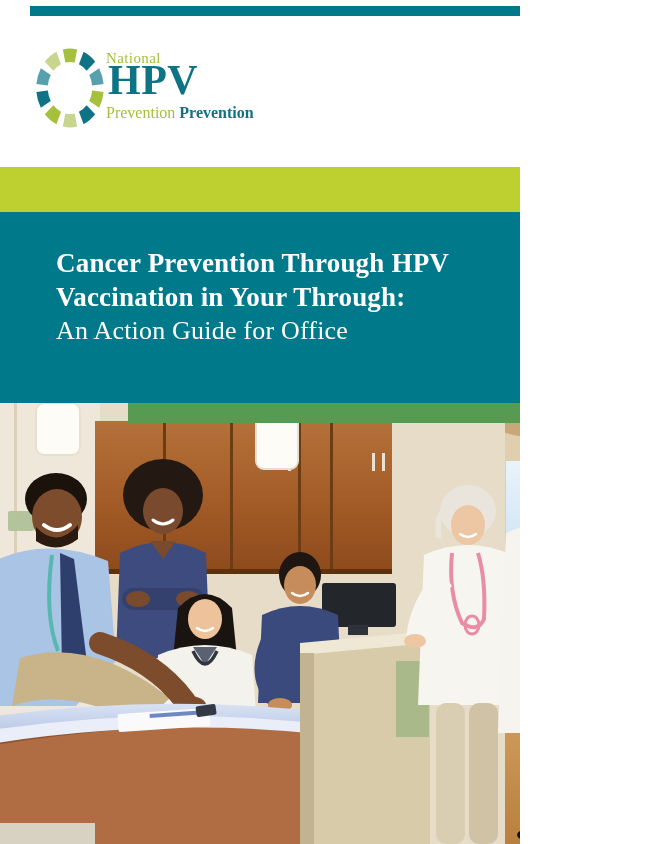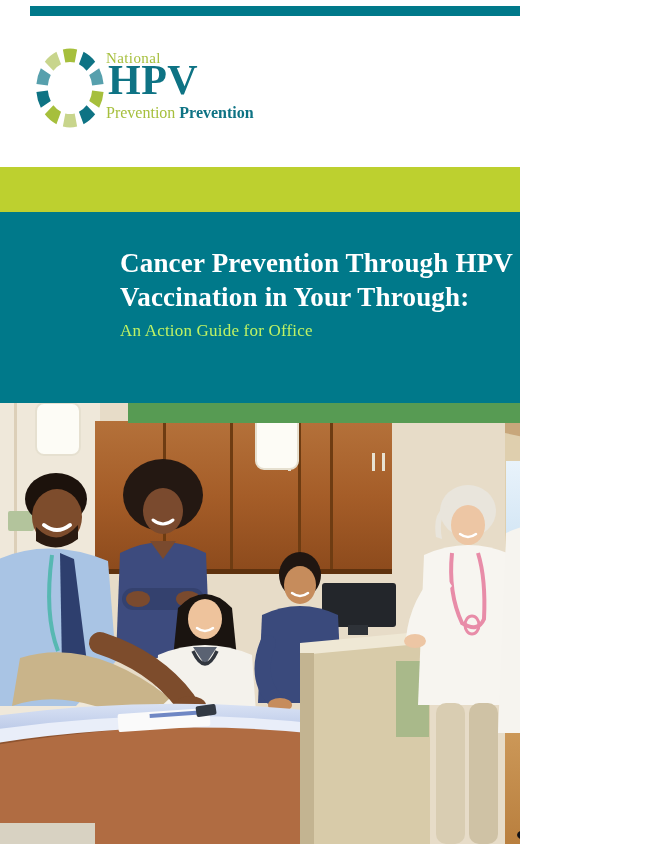--- a/index.html
+++ b/index.html
@@ -11,23 +11,23 @@
   
   .logo{position:absolute;left:36px;top:46px;width:240px;height:84px;}
   .logo-ring{position:absolute;left:0;top:2px;}
   .logo-national{position:absolute;left:70px;top:4px;font-size:15px;letter-spacing:.4px;color:var(--logo_lime,#a6bf3c);}
   .logo-hpv{position:absolute;left:72px;top:13px;font-size:42px;font-weight:700;letter-spacing:.5px;color:var(--logo_teal,#0e7384);line-height:1;}
   .logo-tagline{position:absolute;left:70px;top:58px;font-size:16px;white-space:nowrap;}
   .logo-tagline .light{color:var(--logo_lime,#a6bf3c);}
   .logo-tagline .bold{color:var(--logo_teal,#0e7384);font-weight:700;}
   
   .lime-bar{position:absolute;left:0;top:167px;width:567px;height:45px;background:var(--lime,#bdd02f);}
-  .title-block{position:absolute;left:0;top:212px;width:647px;height:191px;background:var(--teal,#00798a);box-sizing:border-box;padding:34px 20px 0 120px;}
+  .title-block{position:absolute;left:0;top:212px;width:647px;height:191px;background:var(--teal,#00798a);box-sizing:border-box;padding:34px 20px 0 56px;}
   .title-bold{color:#fff;font-weight:700;font-size:27px;line-height:34px;letter-spacing:.2px;}
-  .title-regular{color:#bef264;font-weight:400;font-size:17px;line-height:33px;letter-spacing:.2px;}
+  .title-regular{color:#ffffff;font-weight:400;font-size:26px;line-height:33px;letter-spacing:.2px;}
   .green-strip{position:absolute;left:128px;top:403px;width:524px;height:20px;background:var(--green,#579b53);z-index:3;}
   
   .photo{position:absolute;left:0;top:403px;width:652px;height:441px;z-index:1;}
 </style>
 </head>
 <body>
 
 <div class="page">
 
   <div class="top-accent-bar"></div>

